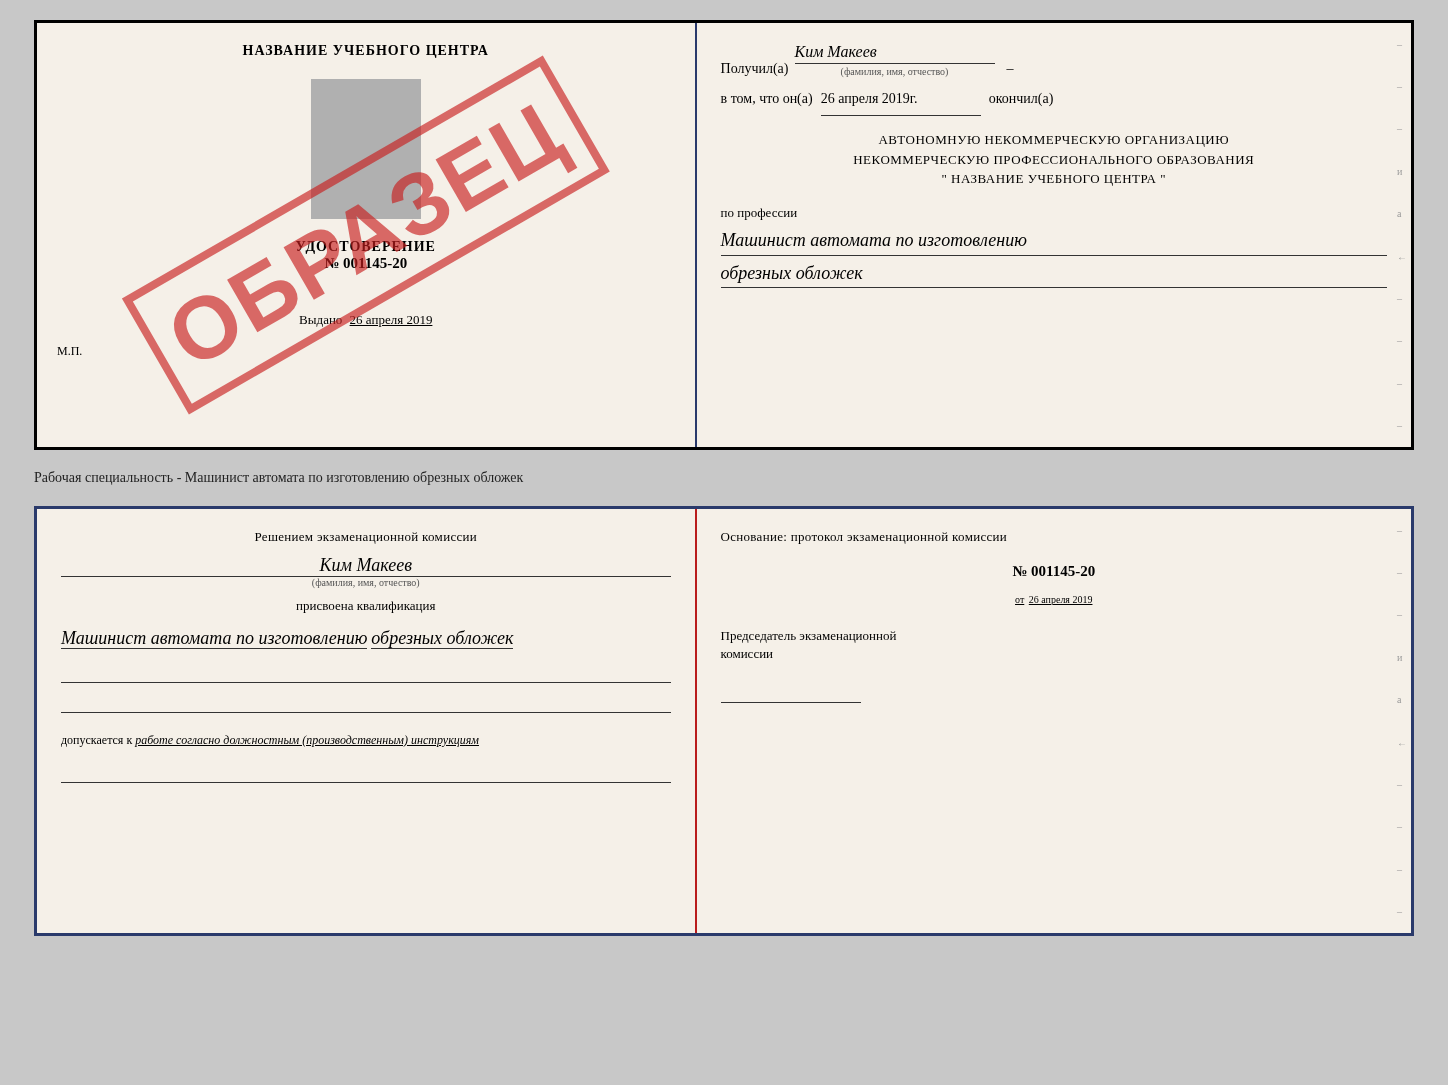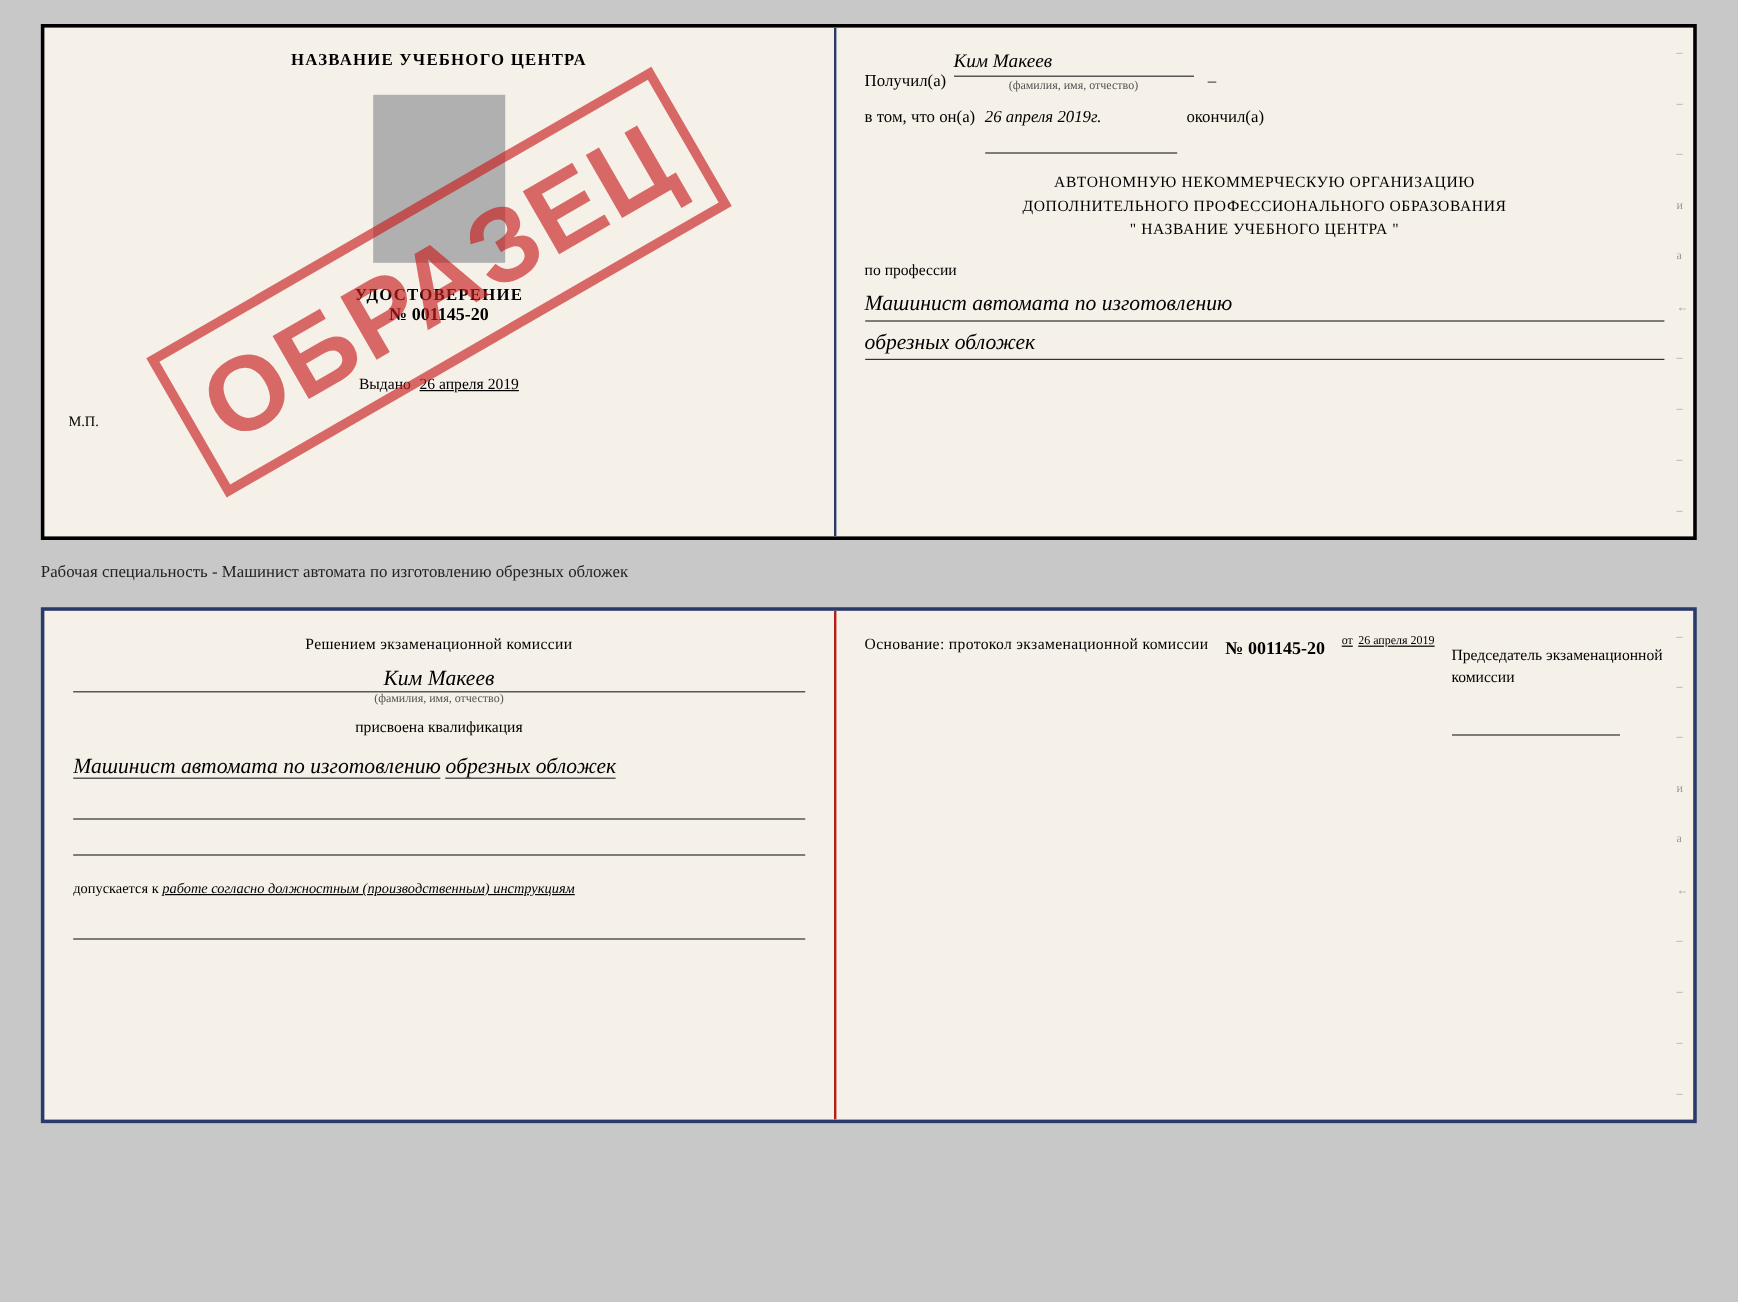--- a/index.html
+++ b/index.html
@@ -136,23 +136,22 @@
 
     .vtom-line {
       font-size: 14px;
       display: flex;
       align-items: baseline;
       gap: 8px;
       flex-wrap: wrap;
     }
 
     .date-underline {
-      font-style: italic;
-      border-bottom: 1px solid #333;
-      padding-bottom: 20px;
+      border-bottom: 1px solid #333;
+      padding-bottom: 8px;
       min-width: 160px;
     }
 
     .org-block {
       font-size: 13px;
       text-align: center;
       line-height: 1.5;
       letter-spacing: 0.5px;
     }
 
@@ -219,20 +218,21 @@
       display: flex;
       flex-direction: column;
       gap: 10px;
       position: relative;
     }
 
     .bottom-right {
       width: 52%;
       padding: 20px 24px;
       display: flex;
+      flex-direction: column;
       gap: 14px;
       position: relative;
     }
 
     .reshenie-text {
       font-size: 13px;
       text-align: center;
       letter-spacing: 0.3px;
     }
 
@@ -377,21 +377,21 @@
       </div>
 
       <div class="vtom-line">
         <span>в том, что он(а)</span>
         <span class="date-underline">26 апреля 2019г.</span>
         <span>окончил(а)</span>
       </div>
 
       <div class="org-block">
         <div>АВТОНОМНУЮ НЕКОММЕРЧЕСКУЮ ОРГАНИЗАЦИЮ</div>
-        <div>ДОПОЛНИТЕЛЬНОГО ПРОФЕССИОНАЛЬНОГО ОБРАЗОВАНИЯ</div>
+        <div>НЕКОММЕРЧЕСКУЮ ПРОФЕССИОНАЛЬНОГО ОБРАЗОВАНИЯ</div>
         <div>"   НАЗВАНИЕ УЧЕБНОГО ЦЕНТРА   "</div>
       </div>
 
       <div class="po-professii-block">
         <div>по профессии</div>
         <span class="profession-name">Машинист автомата по изготовлению</span>
         <span class="profession-name2">обрезных обложек</span>
       </div>
 
       <div class="right-dashes">

